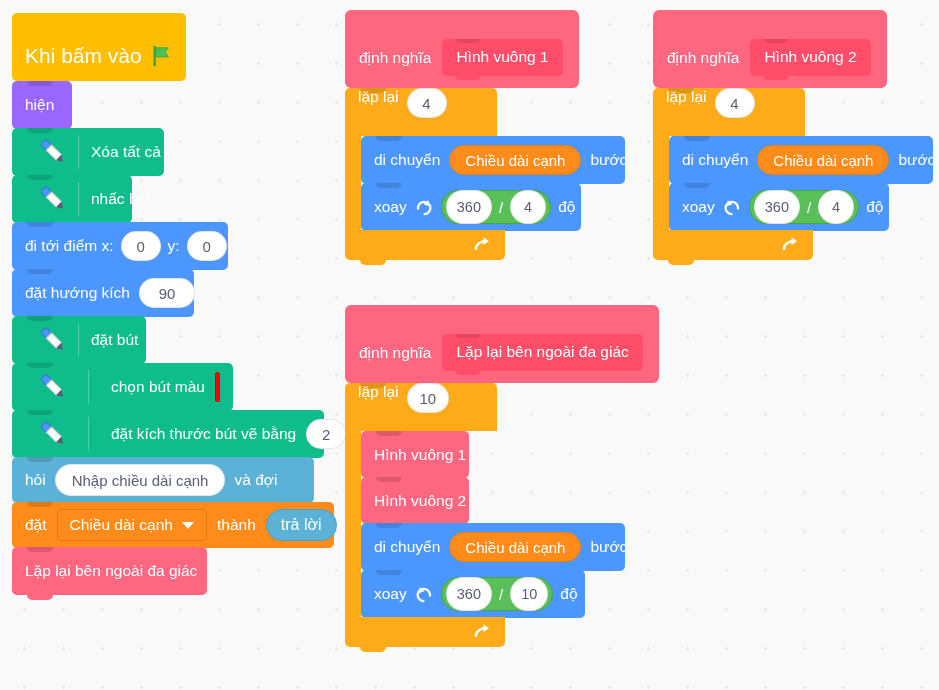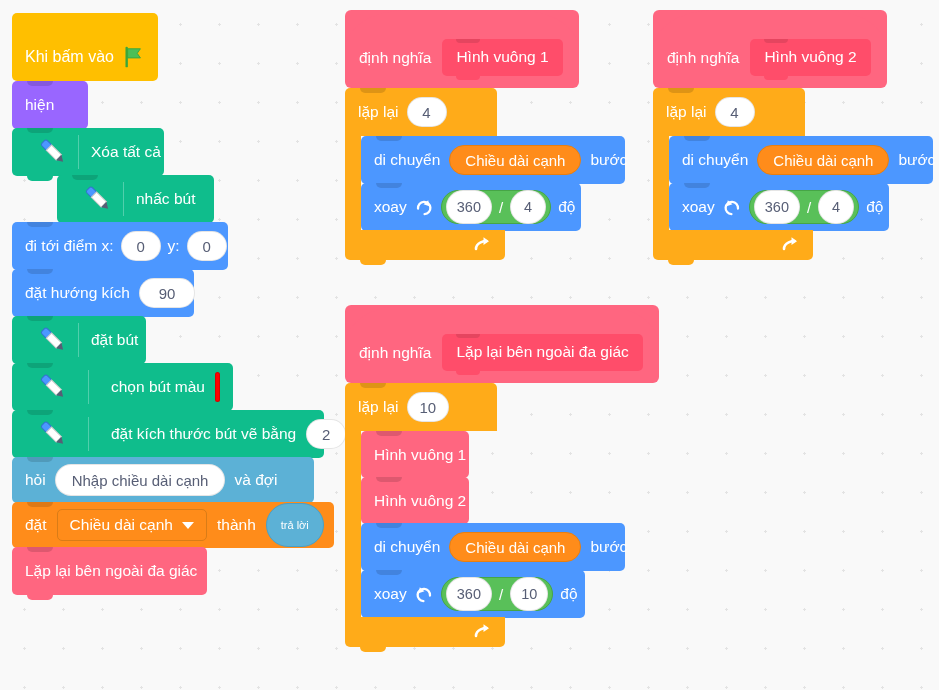--- a/index.html
+++ b/index.html
@@ -62,21 +62,21 @@
   .c-custom   { background:#ff6680; }
 
   
   .hat {
     position: relative;
     display:flex; align-items:flex-end;
     height: 68px;
     padding: 0 13px 13px 13px;
     background:#ffbf00;
     border-radius: 5px;
-    color:#fff; font-size:16px;
+    color:#fff; font-size:21px;
     width: max-content;
   }
   .hat .cap {
     position:absolute; left:0; top:0; right:0; height:34px;
     background:#ffbf00;
     border-top-left-radius: 58px 36px;
     border-top-right-radius: 58px 36px;
   }
   .hat .inner { position:relative; z-index:2; display:flex; align-items:center; gap:9px; }
   .hat::after {
@@ -127,21 +127,21 @@
     content:"";
     position:absolute; left:14px; bottom:-4px;
     width:24px; height:4px; background:#ff4d6a;
     border-bottom-left-radius:6px; border-bottom-right-radius:6px;
   }
 
   
   .cblock { position:relative; width:max-content; }
   .cbar {
     position:relative;
-    display:flex; align-items:center; gap:8px;
+    display:flex; gap:8px;
     height:48px; padding:0 16px 0 13px;
     background:#ffab19; color:#fff; font-size:15.5px;
     border-top-left-radius:5px; border-top-right-radius:5px;
     min-width: 130px;
   }
   .cbar::before{
     content:""; position:absolute; left:15px; top:0;
     width:26px; height:5px; background:rgba(0,0,0,0.13);
     border-bottom-left-radius:6px; border-bottom-right-radius:6px;
   }
@@ -189,23 +189,23 @@
     border-radius:999px;
     height:30px;
     display:inline-flex; align-items:center; padding:0 15px;
     font-size:15px;
   }
   .reporter-sensing {
     background:#5cb1d6;
     border: 1px solid #4aa0c6;
     color:#fff;
     border-radius:999px;
-    height:44px;
+    height:32px;
     display:inline-flex; align-items:center; padding:0 14px;
-    font-size:11px;
+    font-size:16px;
   }
   .dropdown {
     background:#ff8c1a;
     border:1px solid #d97c17;
     color:#fff;
     border-radius:5px;
     height:32px;
     display:inline-flex; align-items:center; gap:9px;
     padding: 0 12px;
     font-size:15.5px;
@@ -254,39 +254,39 @@
         <span>Khi bấm vào</span>
         <span class="flag-icon">
           <svg viewBox="0 0 24 24" width="22" height="22">
             <path d="M4 2 L4 22" stroke="#3aa63a" stroke-width="2.6" fill="none" stroke-linecap="round"></path>
             <path d="M5 3 L19 3 L15.5 8 L19 13 L5 13 Z" fill="#4cbf56" stroke="#3aa63a" stroke-width="1"></path>
           </svg>
         </span>
       </div>
     </div>
 
-    <div class="blk c-looks" style="width:76px;">
+    <div class="blk c-looks" style="width:60px;">
       <span>hiện</span>
     </div>
 
     <div class="blk c-pen" style="width:152px;">
       <span class="pen-icon">
         <svg viewBox="0 0 34 34" width="34" height="34">
           <g transform="rotate(-45 17 17)">
             <rect x="13.5" y="3" width="7.5" height="9" rx="2" fill="#4c97ff" stroke="#3373cc" stroke-width="1"></rect>
             <rect x="13.5" y="11" width="7.5" height="14" fill="#fff" stroke="#c9c9c9" stroke-width="1"></rect>
             <path d="M13.5 25 L17.25 31 L21 25 Z" fill="#575e75"></path>
           </g>
         </svg>
       </span>
       <span class="pen-sep"></span>
       <span>Xóa tất cả</span>
     </div>
 
-    <div class="blk c-pen" style="width:157px;margin-left:45px;">
+    <div class="blk c-pen" style="width:120px;">
       <span class="pen-icon">
         <svg viewBox="0 0 34 34" width="34" height="34">
           <g transform="rotate(-45 17 17)">
             <rect x="13.5" y="3" width="7.5" height="9" rx="2" fill="#4c97ff" stroke="#3373cc" stroke-width="1"></rect>
             <rect x="13.5" y="11" width="7.5" height="14" fill="#fff" stroke="#c9c9c9" stroke-width="1"></rect>
             <path d="M13.5 25 L17.25 31 L21 25 Z" fill="#575e75"></path>
           </g>
         </svg>
       </span>
       <span class="pen-sep"></span>

